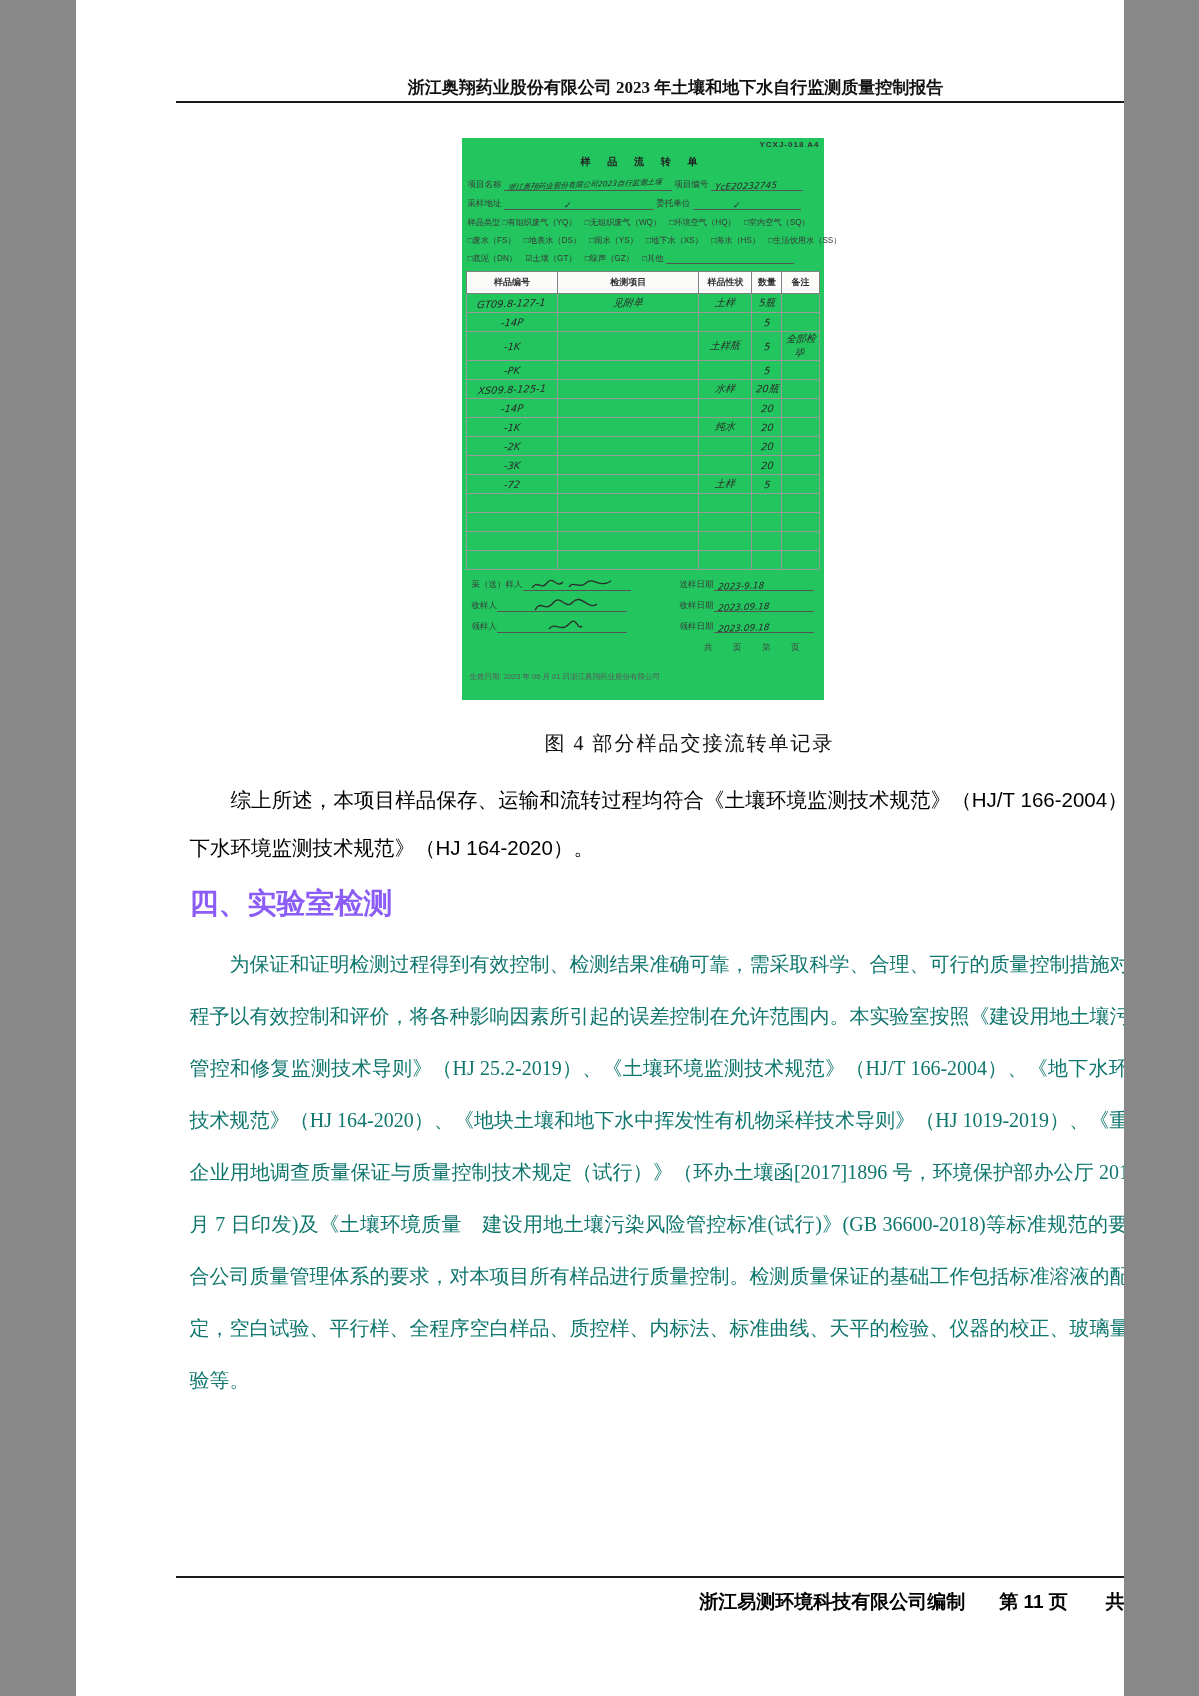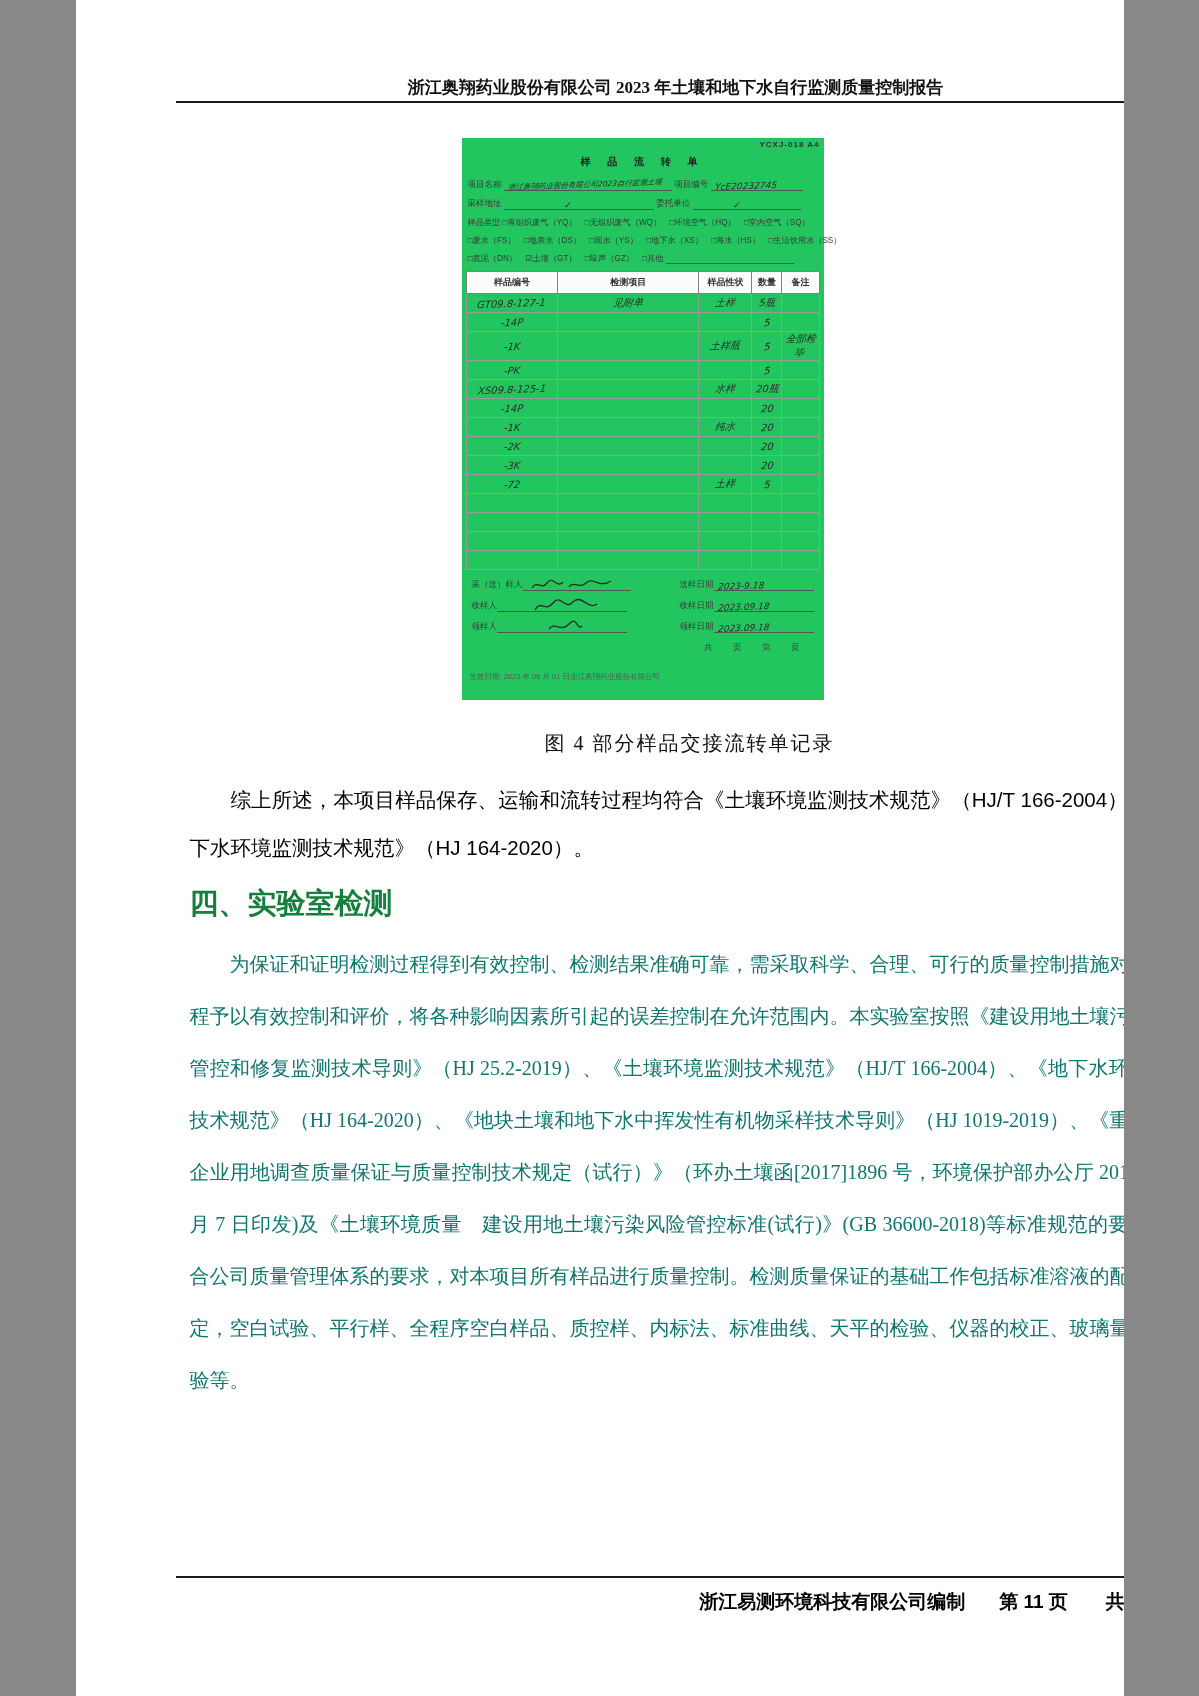--- a/index.html
+++ b/index.html
@@ -48,21 +48,21 @@
   
   .main { position:absolute; top:730px; left:100px; width:1000px;margin-left:14px; }
   .fig-caption { text-align:center; font-size:20px; line-height:26px; color:#111; letter-spacing:2px; }
   .summary {
     margin-top:20px; font-family:"Liberation Sans", sans-serif;
     font-weight:normal; font-size:20.5px; line-height:48px;
     text-indent:2em; text-align:justify; color:#000;
   }
   .h1 {
     margin-top:12px; font-family:"Liberation Sans", sans-serif;
-    font-weight:bold; font-size:29px; line-height:38px; color:#15803d;
+    font-weight:bold; font-size:29px; line-height:38px; color:#8b5cf6;
   }
   .h2 {
     margin-top:44px; font-family:"Liberation Sans", sans-serif;
     font-weight:bold; font-size:24px; line-height:32px; color:#000;
   }
   .body-par {
     margin-top:16px; font-size:20px; line-height:52px;
     text-indent:2em; text-align:justify; text-align-last:left; color:#0f766e;
     font-family:"Liberation Serif", serif;
   }

